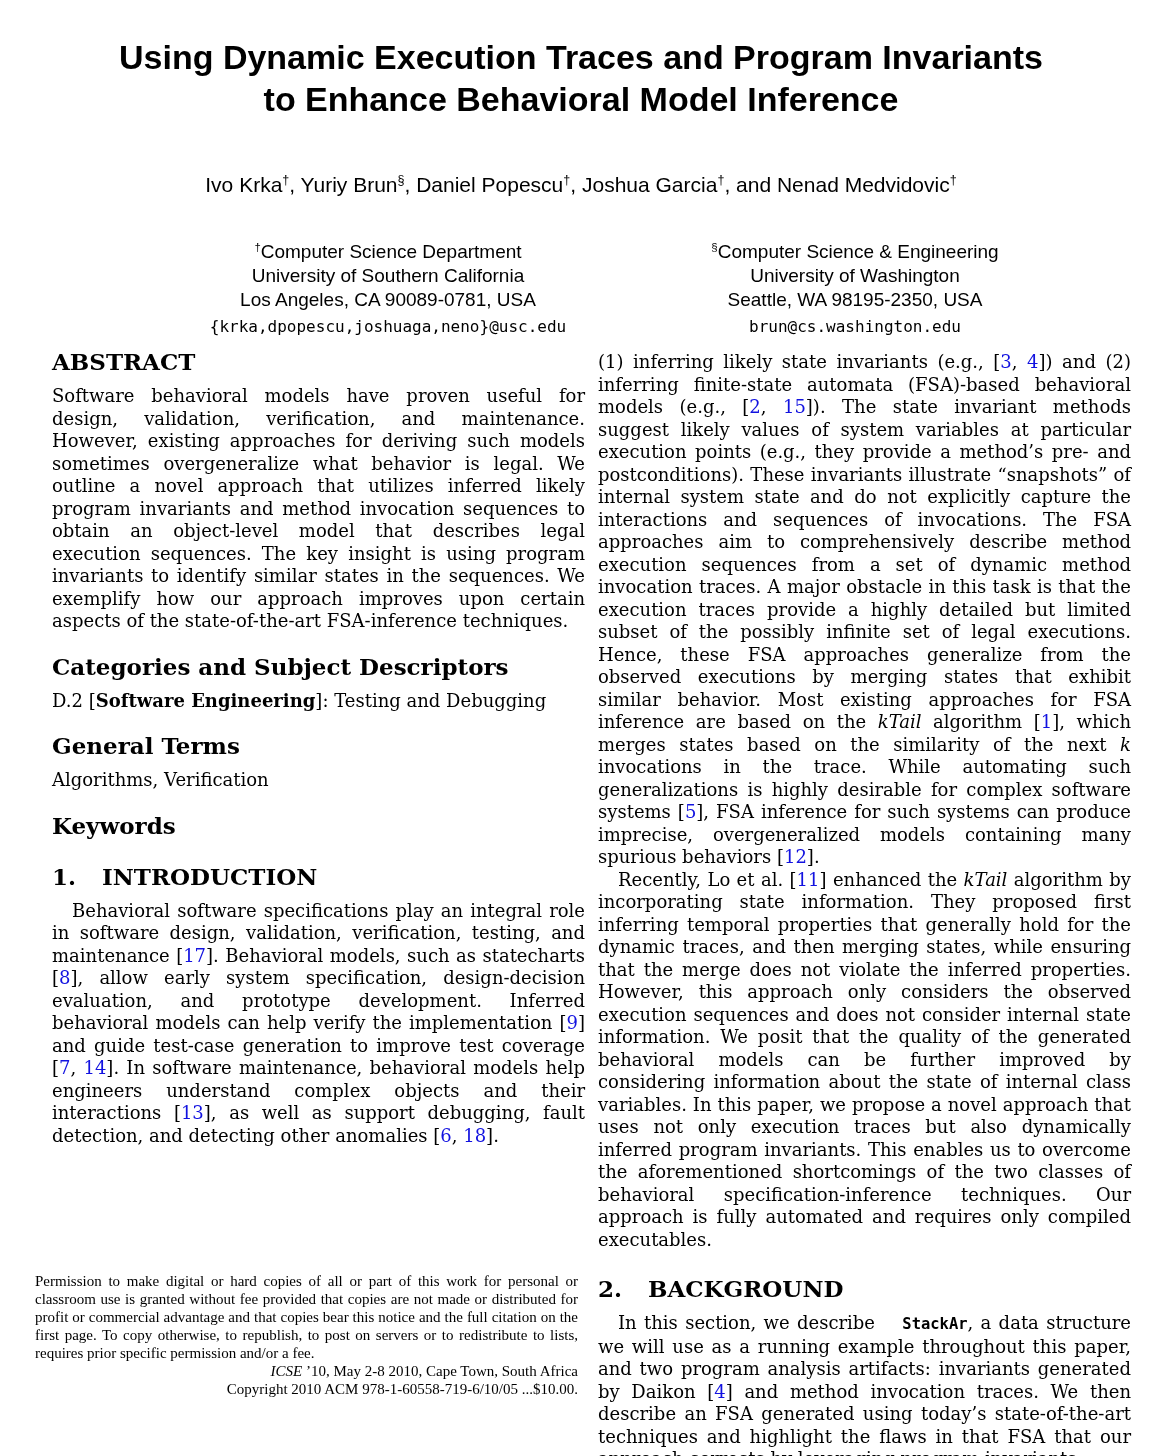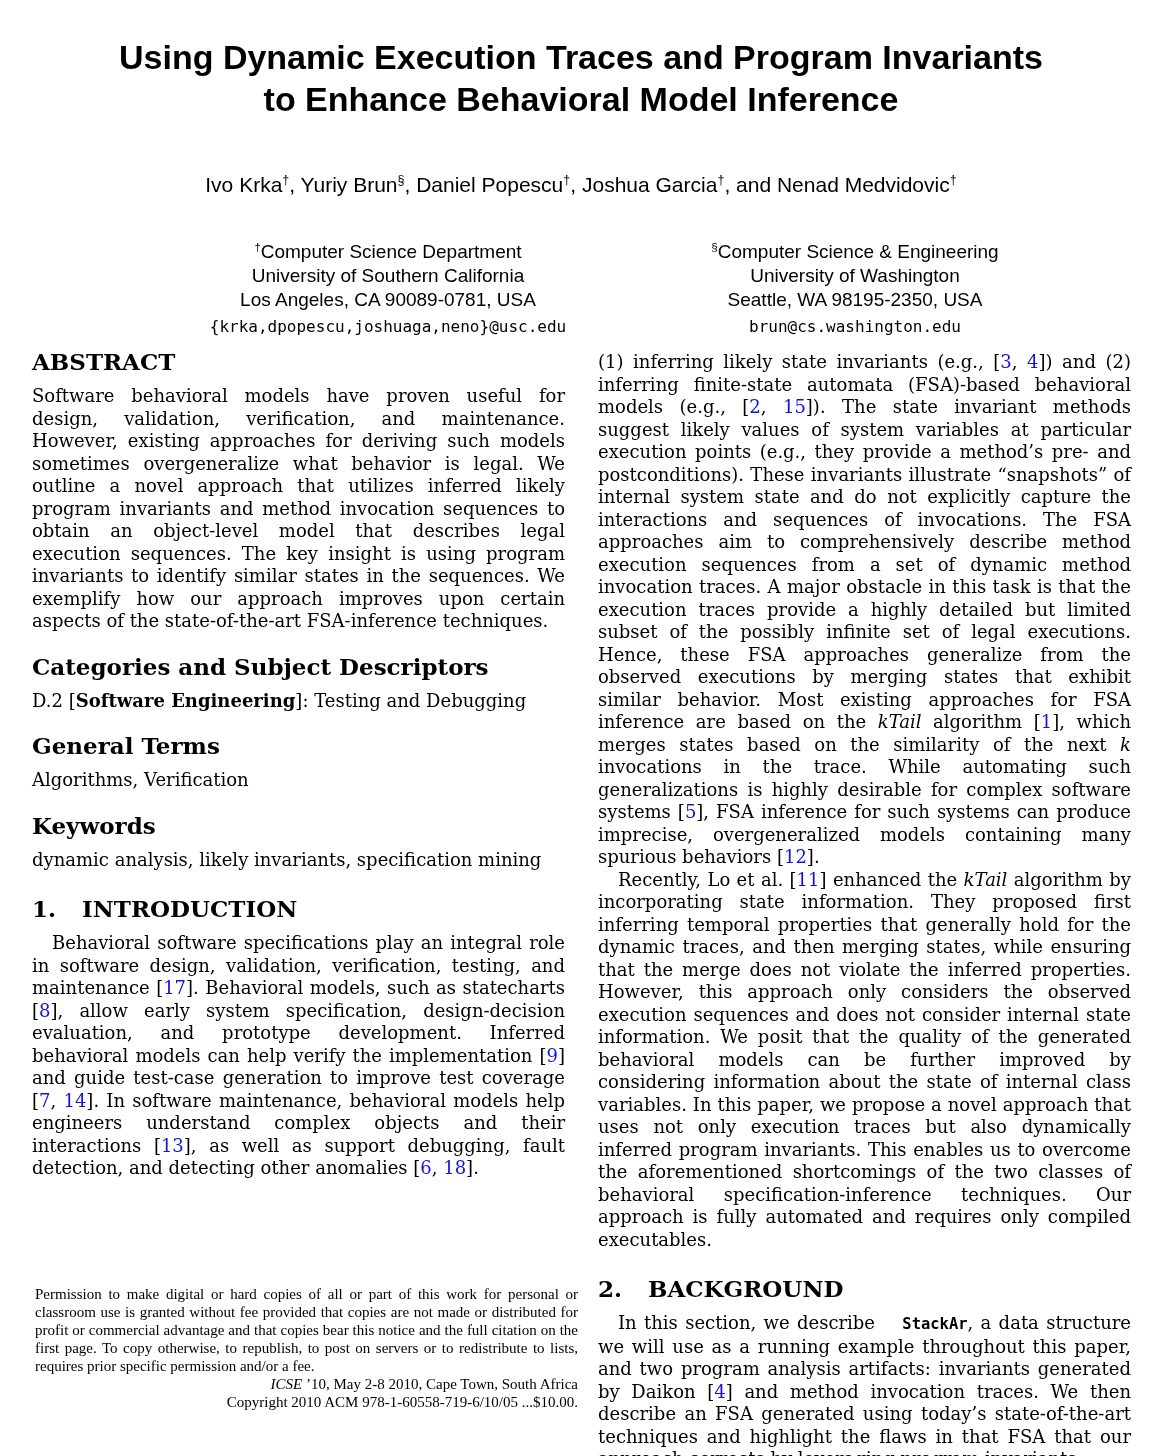--- a/index.html
+++ b/index.html
@@ -45,21 +45,21 @@
 
   
   .col {
     position: absolute;
     width: 533px;
     font-size: 18px;
     line-height: 22.5px;
     text-align: justify;
     hyphens: auto;
   }
-  .col-left  { top: 348px; left: 32px;  }
+  .col-left  { top: 348px; left: 52px;  }
   .col-right { top: 351px; left: 598px; }
 
   h2 {
     font-family: "DejaVu Serif", serif;
     font-weight: bold;
     font-size: 23px;
     line-height: 27px;
     margin: 20px 0 10px 0;
     text-align: left;
   }
@@ -81,21 +81,21 @@
 
   
   .copyright {
     position: absolute;
     top: 1272px; left: 35px;
     width: 543px;
     font-family: "Liberation Serif", serif;
     font-size: 15px;
     line-height: 18px;
   }
-  .copyright .perm { text-align: justify; margin-top: 13px; }
+  .copyright .perm { text-align: justify; }
   .copyright p { text-align: right; }
 </style>
 </head>
 <body>
 
 <div class="page">
 
   <div class="header">
     <div class="title">
       <div>Using Dynamic Execution Traces and Program Invariants</div>
@@ -122,21 +122,20 @@
     <h2 class="first">ABSTRACT</h2>
     <p>Software behavioral models have proven useful for design, validation, verification, and maintenance. However, existing approaches for deriving such models sometimes overgeneralize what behavior is legal. We outline a novel approach that utilizes inferred likely program invariants and method invocation sequences to obtain an object-level model that describes legal execution sequences. The key insight is using program invariants to identify similar states in the sequences. We exemplify how our approach improves upon certain aspects of the state-of-the-art FSA-inference techniques.</p>
 
     <h2>Categories and Subject Descriptors</h2>
     <p>D.2 [<b>Software Engineering</b>]: Testing and Debugging</p>
 
     <h2>General Terms</h2>
     <p>Algorithms, Verification</p>
 
     <h2>Keywords</h2>
-    <p>dynamic analysis, likely invariants, specification mining</p>
 
     <h2 class="numbered"><span class="secnum">1.</span><span>INTRODUCTION</span></h2>
     <p class="indent">Behavioral software specifications play an integral role in software design, validation, verification, testing, and maintenance [<span class="cite">17</span>]. Behavioral models, such as statecharts [<span class="cite">8</span>], allow early system specification, design-decision evaluation, and prototype development. Inferred behavioral models can help verify the implementation [<span class="cite">9</span>] and guide test-case generation to improve test coverage [<span class="cite">7</span>, <span class="cite">14</span>]. In software maintenance, behavioral models help engineers understand complex objects and their interactions [<span class="cite">13</span>], as well as support debugging, fault detection, and detecting other anomalies [<span class="cite">6</span>, <span class="cite">18</span>].</p>
   </div>
 
   <div class="col col-right">
     <p>(1) inferring likely state invariants (e.g., [<span class="cite">3</span>, <span class="cite">4</span>]) and (2) inferring finite-state automata (FSA)-based behavioral models (e.g., [<span class="cite">2</span>, <span class="cite">15</span>]). The state invariant methods suggest likely values of system variables at particular execution points (e.g., they provide a method’s pre- and postconditions). These invariants illustrate “snapshots” of internal system state and do not explicitly capture the interactions and sequences of invocations. The FSA approaches aim to comprehensively describe method execution sequences from a set of dynamic method invocation traces. A major obstacle in this task is that the execution traces provide a highly detailed but limited subset of the possibly infinite set of legal executions. Hence, these FSA approaches generalize from the observed executions by merging states that exhibit similar behavior. Most existing approaches for FSA inference are based on the <i>kTail</i> algorithm [<span class="cite">1</span>], which merges states based on the similarity of the next <i>k</i> invocations in the trace. While automating such generalizations is highly desirable for complex software systems [<span class="cite">5</span>], FSA inference for such systems can produce imprecise, overgeneralized models containing many spurious behaviors [<span class="cite">12</span>].</p>
     <p class="indent">Recently, Lo et al. [<span class="cite">11</span>] enhanced the <i>kTail</i> algorithm by incorporating state information. They proposed first inferring temporal properties that generally hold for the dynamic traces, and then merging states, while ensuring that the merge does not violate the inferred properties. However, this approach only considers the observed execution sequences and does not consider internal state information. We posit that the quality of the generated behavioral models can be further improved by considering information about the state of internal class variables. In this paper, we propose a novel approach that uses not only execution traces but also dynamically inferred program invariants. This enables us to overcome the aforementioned shortcomings of the two classes of behavioral specification-inference techniques. Our approach is fully automated and requires only compiled executables.</p>
 
     <h2 class="numbered"><span class="secnum">2.</span><span>BACKGROUND</span></h2>

